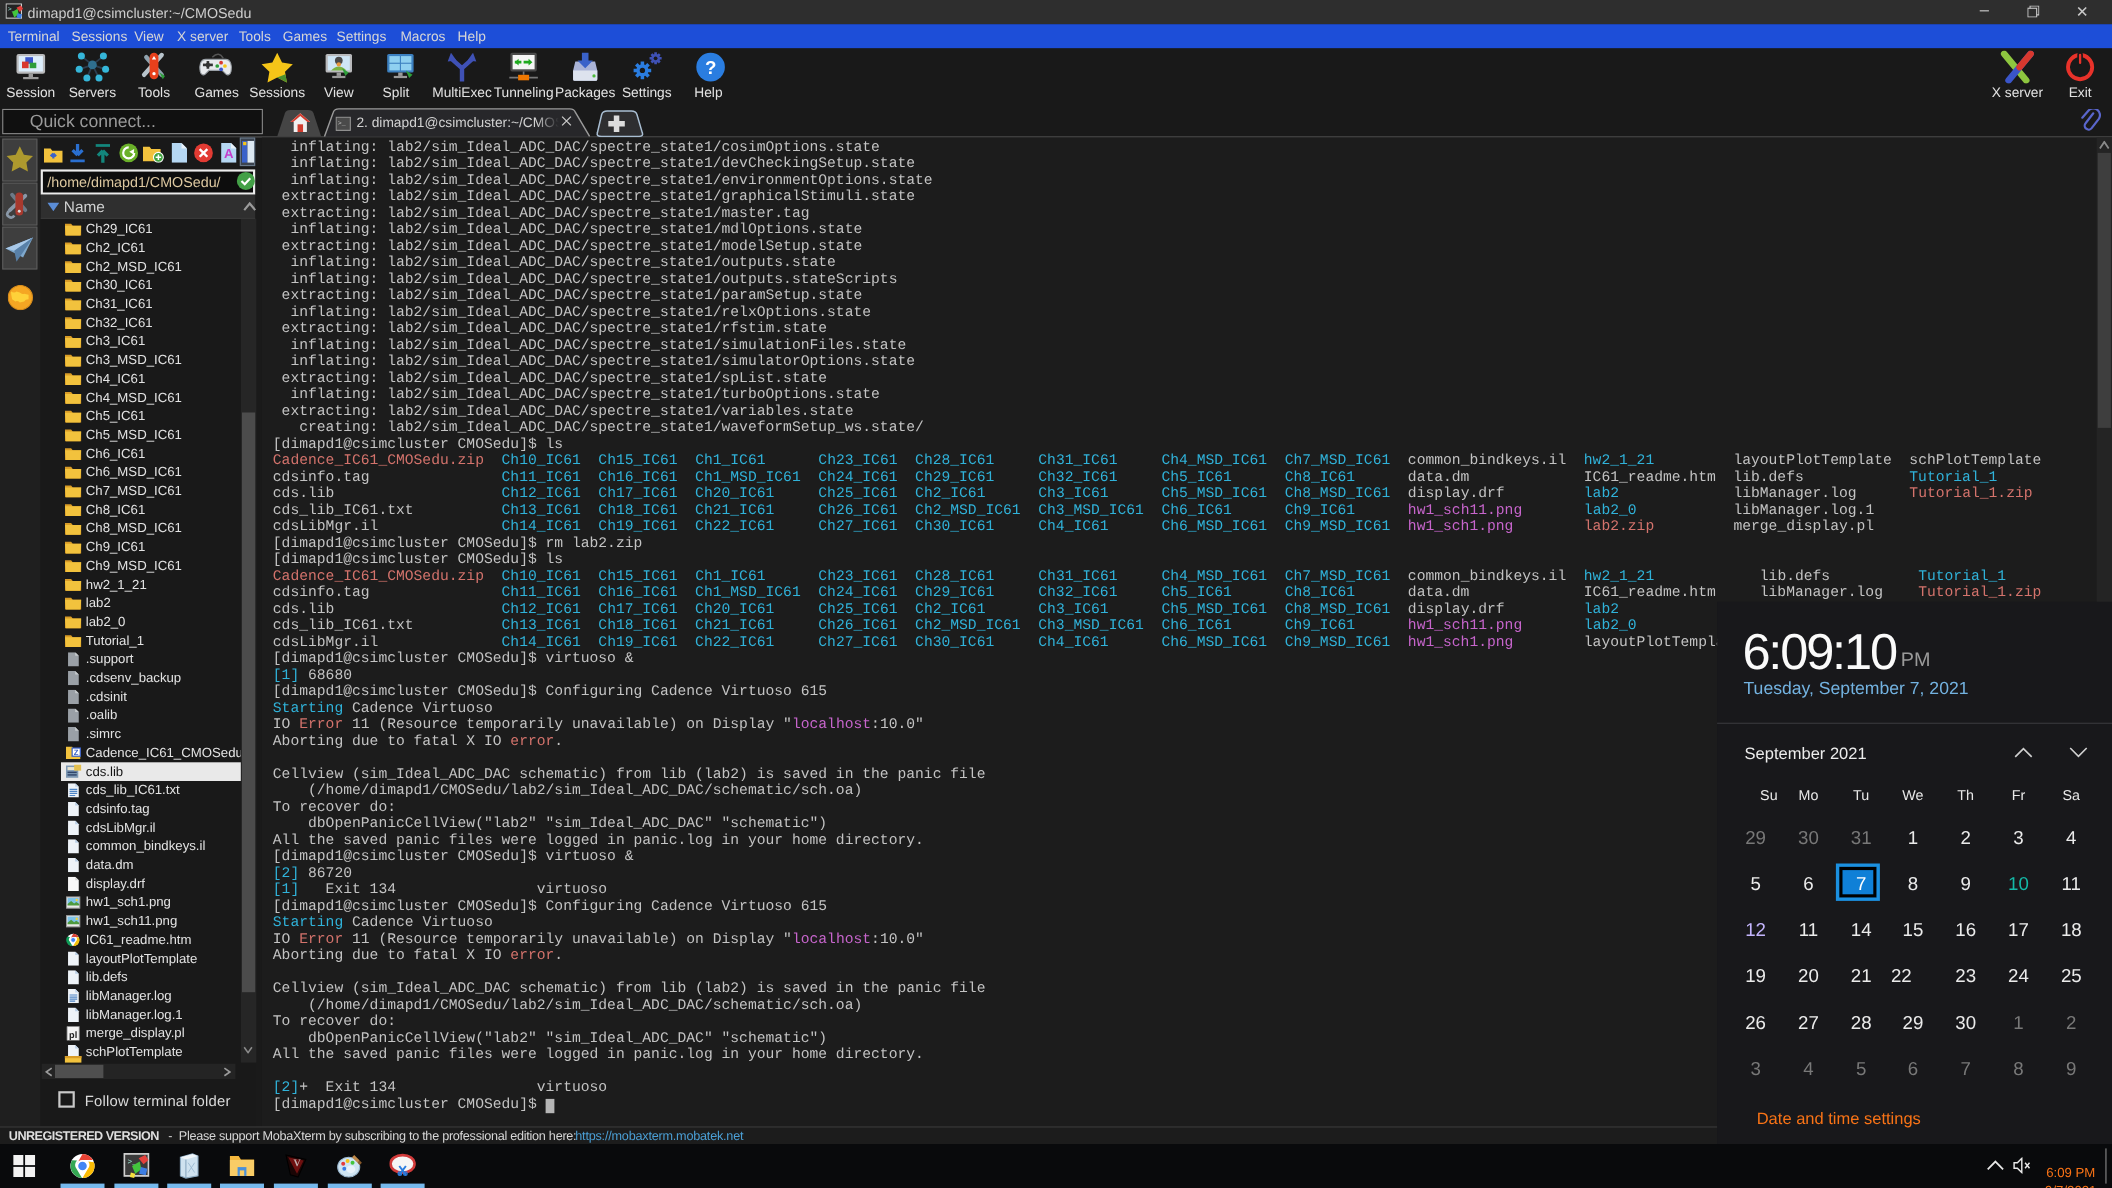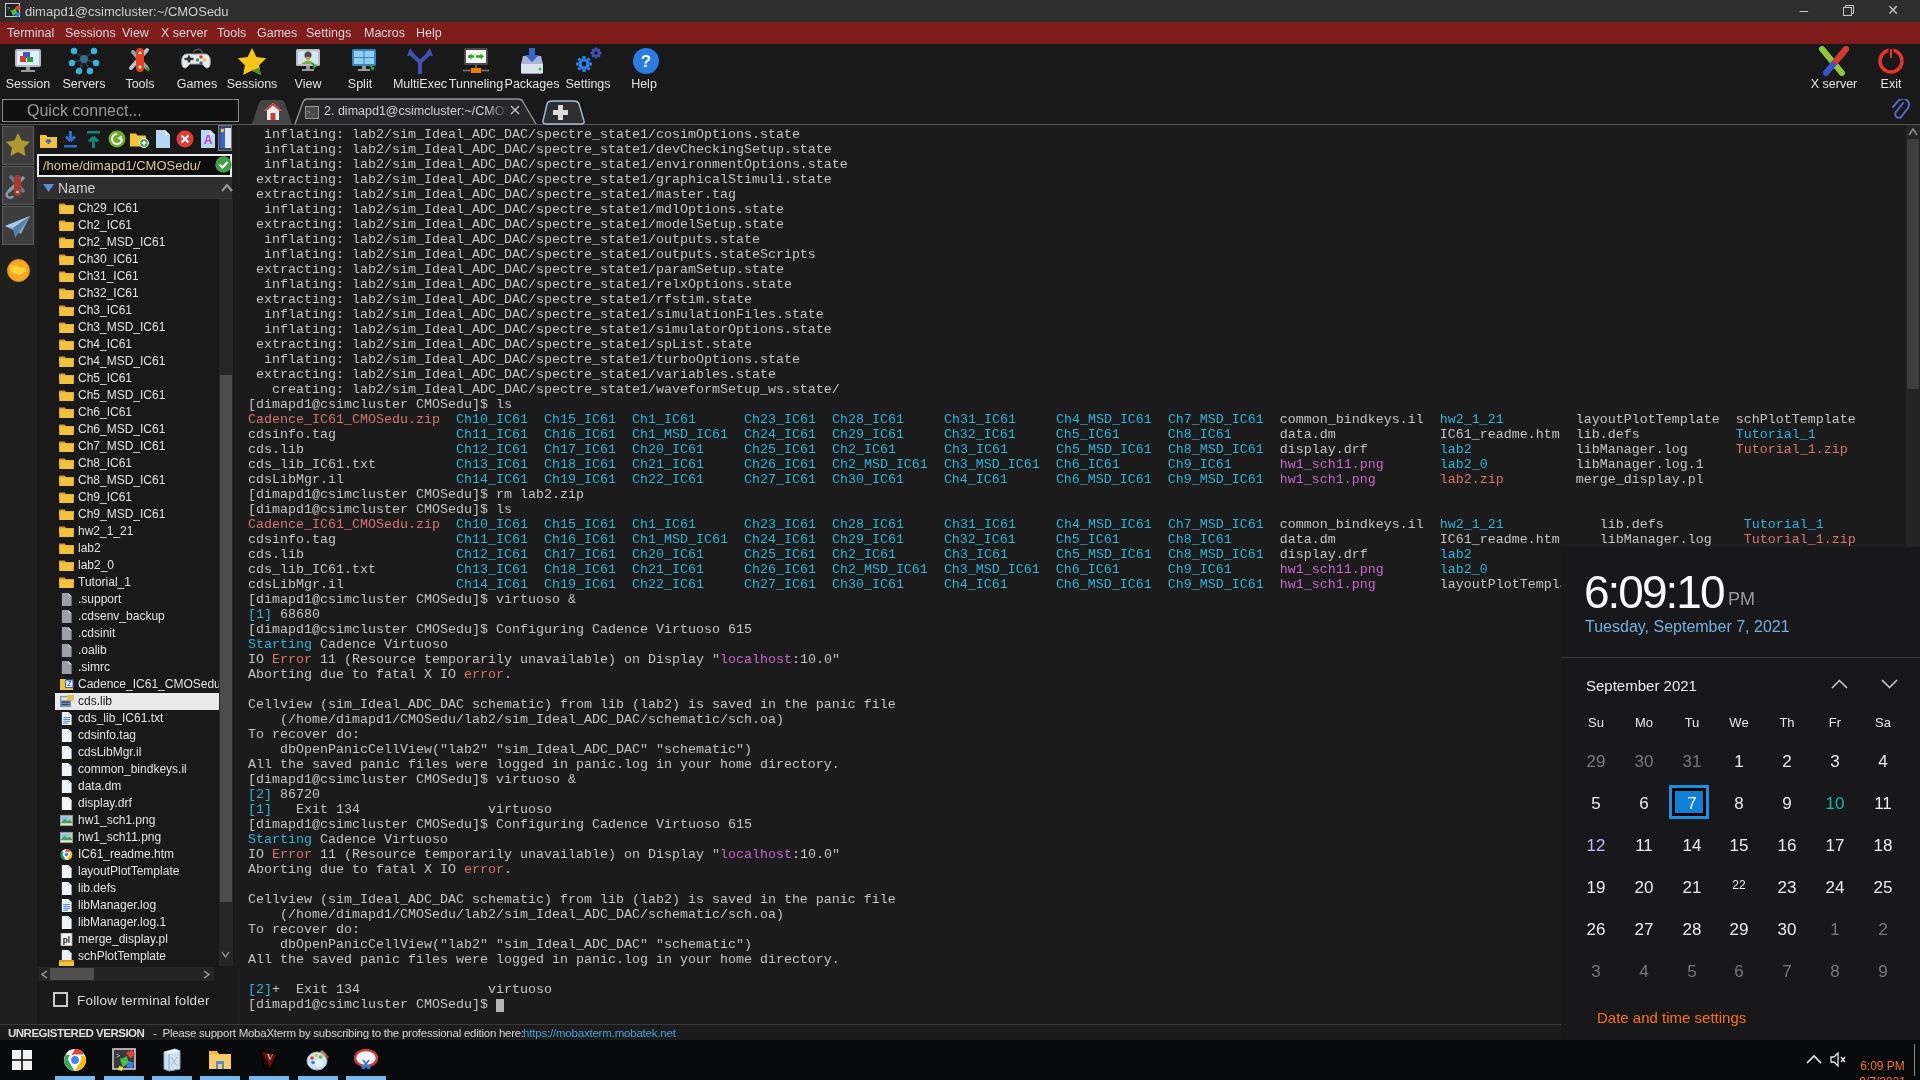--- a/index.html
+++ b/index.html
@@ -3,21 +3,21 @@
 <style>
 *{margin:0;padding:0;box-sizing:border-box}
 html,body{width:1920px;height:1080px;overflow:hidden;background:#1a1a1a;font-family:"Liberation Sans",sans-serif}
 .abs{position:absolute}
 b{font-weight:normal}
 
 #titlebar{position:absolute;left:0;top:0;width:1920px;height:22px;background:#2e2e2e;color:#cdcdcd;font-size:13px}
 #titlebar .ttxt{position:absolute;left:25px;top:4px}
 .winbtn{position:absolute;top:0;height:22px;width:34px;color:#c8c8c8;text-align:center;font-size:13px;line-height:20px}
 
-#menubar{position:absolute;left:0;top:22px;width:1920px;height:22px;background:#7f1d1d}
+#menubar{position:absolute;left:0;top:22px;width:1920px;height:22px;background:#1d4ed8}
 #menubar span{position:absolute;top:4px;font-size:12.5px;color:#d6d6d6}
 
 #toolbar{position:absolute;left:0;top:44px;width:1920px;height:52px;background:#191919}
 .tbi{position:absolute;top:2px;width:34px;height:30px}
 .tbl{position:absolute;top:33px;font-size:12.5px;color:#e2e2e2;text-align:center;width:80px}
 
 #quickrow{position:absolute;left:0;top:96px;width:1920px;height:29px;background:#191919;border-bottom:1px solid #565656}
 #qc{position:absolute;left:2px;top:3px;width:237px;height:23px;background:#101010;border:1px solid #8a8a8a;color:#9a9a9a;font-size:16px;line-height:21px;padding-left:24px}
 
 #rail{position:absolute;left:0;top:125px;width:37px;height:899px;background:#1f1f1f}
@@ -756,21 +756,21 @@
  <div class="abs" style="left:167px;top:42px;font-size:18px;color:#9a9a9a">PM</div>
  <div class="abs" style="left:24px;top:71px;font-size:16px;color:#73b2e0">Tuesday, September 7, 2021</div>
  <div class="abs" style="left:0;top:110px;width:359px;height:1px;background:#3a3a3e"></div>
  <div class="abs" style="left:25px;top:130px;font-size:15px;color:#ececec">September 2021</div>
  <svg class="abs" style="left:270px;top:132px" width="17" height="10" viewBox="0 0 17 10">
       <path d="M1 9L8.5 1.5 16 9" stroke="#cfcfcf" stroke-width="1.5" fill="none"></path>
     </svg>
  <svg class="abs" style="left:320px;top:132px" width="17" height="10" viewBox="0 0 17 10">
       <path d="M1 1l7.5 7.5L16 1" stroke="#cfcfcf" stroke-width="1.5" fill="none"></path>
     </svg>
-<div class="abs" style="left:15px;top:168px;width:40px;text-align:center;font-size:13px;color:#e8e8e8">Su</div>
+<div class="abs" style="left:15px;top:168px;width:40px;text-align:right;font-size:13px;color:#e8e8e8">Su</div>
 <div class="abs" style="left:63px;top:168px;width:40px;text-align:center;font-size:13px;color:#e8e8e8">Mo</div>
 <div class="abs" style="left:111px;top:168px;width:40px;text-align:center;font-size:13px;color:#e8e8e8">Tu</div>
 <div class="abs" style="left:158px;top:168px;width:40px;text-align:center;font-size:13px;color:#e8e8e8">We</div>
 <div class="abs" style="left:206px;top:168px;width:40px;text-align:center;font-size:13px;color:#e8e8e8">Th</div>
 <div class="abs" style="left:254px;top:168px;width:40px;text-align:center;font-size:13px;color:#e8e8e8">Fr</div>
 <div class="abs" style="left:302px;top:168px;width:40px;text-align:center;font-size:13px;color:#e8e8e8">Sa</div>
 <div class="abs" style="left:15px;top:205px;width:40px;text-align:center;font-size:17px;color:#787878">29</div>
 <div class="abs" style="left:63px;top:205px;width:40px;text-align:center;font-size:17px;color:#787878">30</div>
 <div class="abs" style="left:111px;top:205px;width:40px;text-align:center;font-size:17px;color:#787878">31</div>
 <div class="abs" style="left:158px;top:205px;width:40px;text-align:center;font-size:17px;color:#ebebeb">1</div>
@@ -788,21 +788,21 @@
 <div class="abs" style="left:15px;top:289px;width:40px;text-align:center;font-size:17px;color:#c4b5fd">12</div>
 <div class="abs" style="left:63px;top:289px;width:40px;text-align:center;font-size:17px;color:#ebebeb">11</div>
 <div class="abs" style="left:111px;top:289px;width:40px;text-align:center;font-size:17px;color:#ebebeb">14</div>
 <div class="abs" style="left:158px;top:289px;width:40px;text-align:center;font-size:17px;color:#ebebeb">15</div>
 <div class="abs" style="left:206px;top:289px;width:40px;text-align:center;font-size:17px;color:#ebebeb">16</div>
 <div class="abs" style="left:254px;top:289px;width:40px;text-align:center;font-size:17px;color:#ebebeb">17</div>
 <div class="abs" style="left:302px;top:289px;width:40px;text-align:center;font-size:17px;color:#ebebeb">18</div>
 <div class="abs" style="left:15px;top:331px;width:40px;text-align:center;font-size:17px;color:#ebebeb">19</div>
 <div class="abs" style="left:63px;top:331px;width:40px;text-align:center;font-size:17px;color:#ebebeb">20</div>
 <div class="abs" style="left:111px;top:331px;width:40px;text-align:center;font-size:17px;color:#ebebeb">21</div>
-<div class="abs" style="left:158px;top:331px;width:40px;text-align:center;font-size:12px;color:#ebebeb">22</div>
+<div class="abs" style="left:158px;top:331px;width:40px;text-align:left;font-size:17px;color:#ebebeb">22</div>
 <div class="abs" style="left:206px;top:331px;width:40px;text-align:center;font-size:17px;color:#ebebeb">23</div>
 <div class="abs" style="left:254px;top:331px;width:40px;text-align:center;font-size:17px;color:#ebebeb">24</div>
 <div class="abs" style="left:302px;top:331px;width:40px;text-align:center;font-size:17px;color:#ebebeb">25</div>
 <div class="abs" style="left:15px;top:373px;width:40px;text-align:center;font-size:17px;color:#ebebeb">26</div>
 <div class="abs" style="left:63px;top:373px;width:40px;text-align:center;font-size:17px;color:#ebebeb">27</div>
 <div class="abs" style="left:111px;top:373px;width:40px;text-align:center;font-size:17px;color:#ebebeb">28</div>
 <div class="abs" style="left:158px;top:373px;width:40px;text-align:center;font-size:17px;color:#ebebeb">29</div>
 <div class="abs" style="left:206px;top:373px;width:40px;text-align:center;font-size:17px;color:#ebebeb">30</div>
 <div class="abs" style="left:254px;top:373px;width:40px;text-align:center;font-size:17px;color:#787878">1</div>
 <div class="abs" style="left:302px;top:373px;width:40px;text-align:center;font-size:17px;color:#787878">2</div>

